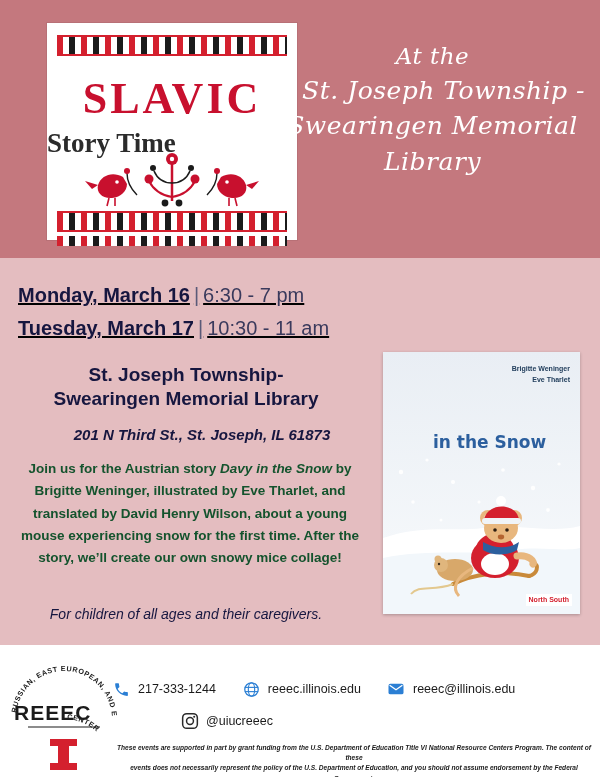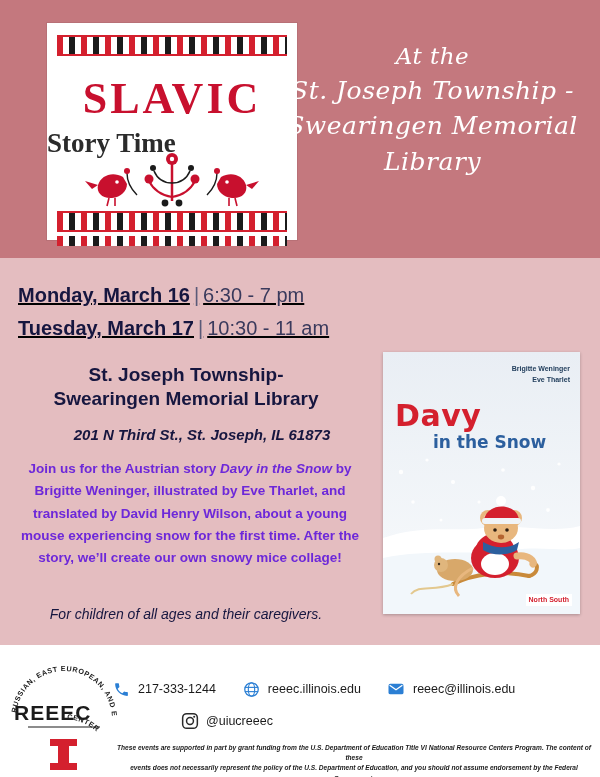--- a/index.html
+++ b/index.html
@@ -98,21 +98,21 @@
     width: 305px;
     color: #ffffff;
     font-family: "DejaVu Serif", serif;
     font-style: italic;
     font-size: 25px;
     line-height: 1.42;
     text-align: center;
     letter-spacing: 0.5px;
   }
   .banner-script .l1 { display:block; font-size: 23px; }
-  .banner-script .l2 { display:block; }
+  .banner-script .l2 { display:block;text-align:right; }
   .banner-script .l3 { display:block; }
   .banner-script .l4 { display:block; }
 
   
   .middle {
     position: absolute;
     left: 0; top: 258px;
     width: 600px;
     height: 387px;
     background: #e4bdc0;
@@ -163,21 +163,21 @@
     font-weight: bold;
     color: #16163f;
   }
   .blurb {
     position: absolute;
     left: 16px; top: 200px;
     width: 348px;
     text-align: center;
     font-size: 13.5px;
     font-weight: bold;
-    color: #6d28d9;
+    color: #14532d;
     line-height: 1.65;
   }
   .blurb em { font-style: italic; }
   .audience {
     position: absolute;
     left: 0; top: 348px;
     width: 372px;
     text-align: center;
     font-size: 14px;
     font-style: italic;
@@ -427,21 +427,20 @@
         <path d="M100 190 C112 197 126 197 136 190 L134 198 C124 204 110 204 100 198 Z" fill="#2c5f9e"></path>
 
         <path d="M134 204 C146 202 152 210 150 212" stroke="#e8b77e" stroke-width="7" fill="none" stroke-linecap="round"></path>
 
         <path d="M90 216 C74 224 68 236 76 244" stroke="#e8b77e" stroke-width="3" fill="none"></path>
       </svg>
       <div class="book-authors">
         <div>Brigitte Weninger</div>
         <div>Eve Tharlet</div>
       </div>
-      <div class="book-title-1">Davy</div>
       <div class="book-title-2">in the Snow</div>
       <div class="book-pub">North
 South</div>
     </div>
   </div>
 
   <div class="footer">
 
     <svg class="reeec-logo" viewBox="0 0 116 128">
       <defs>

